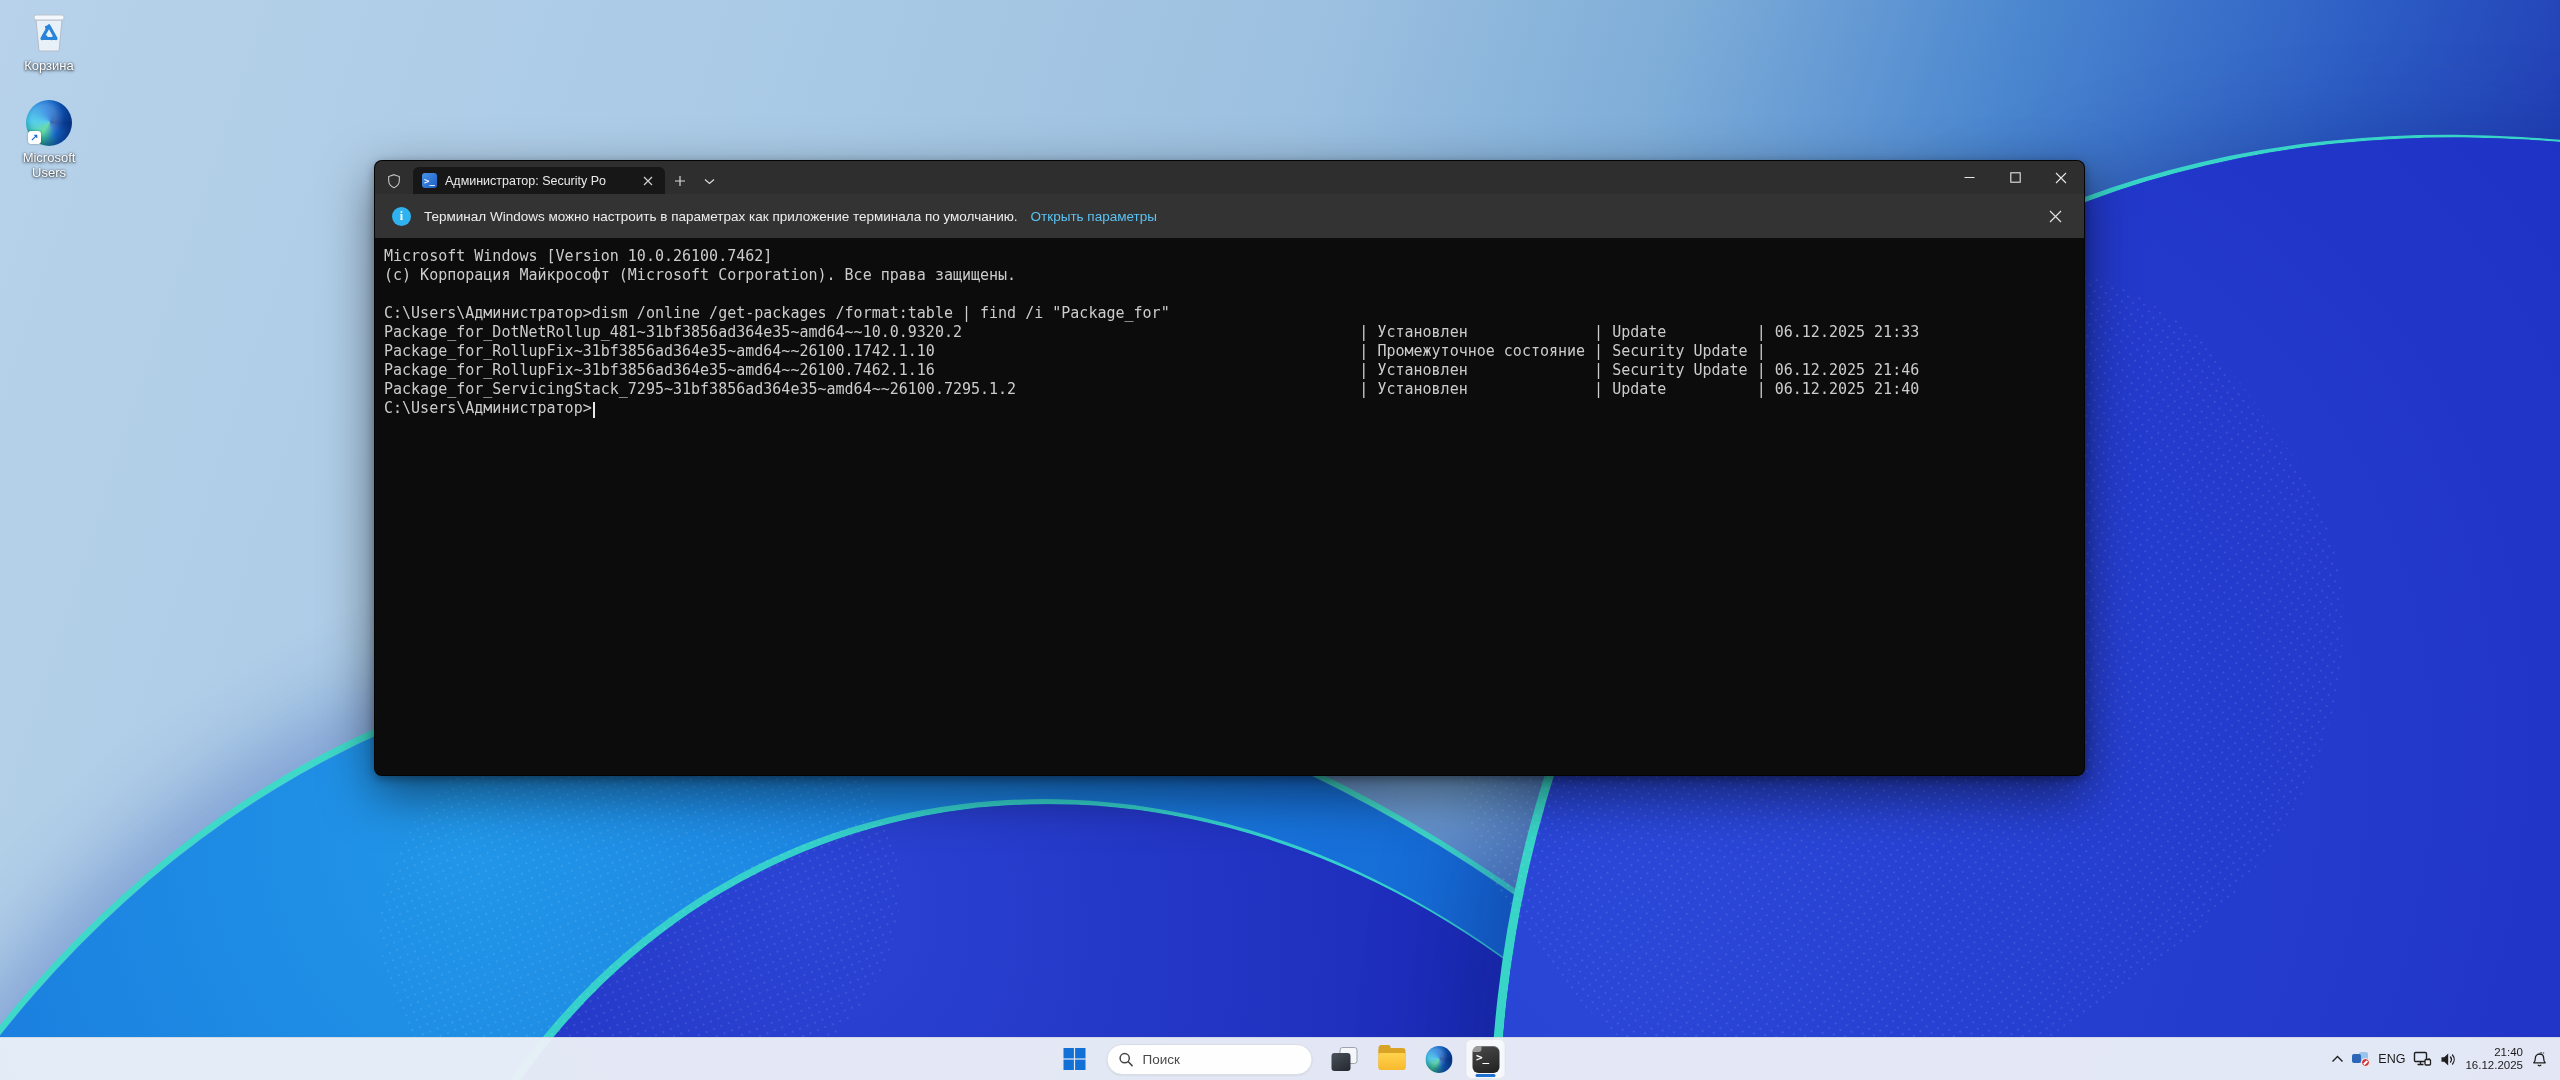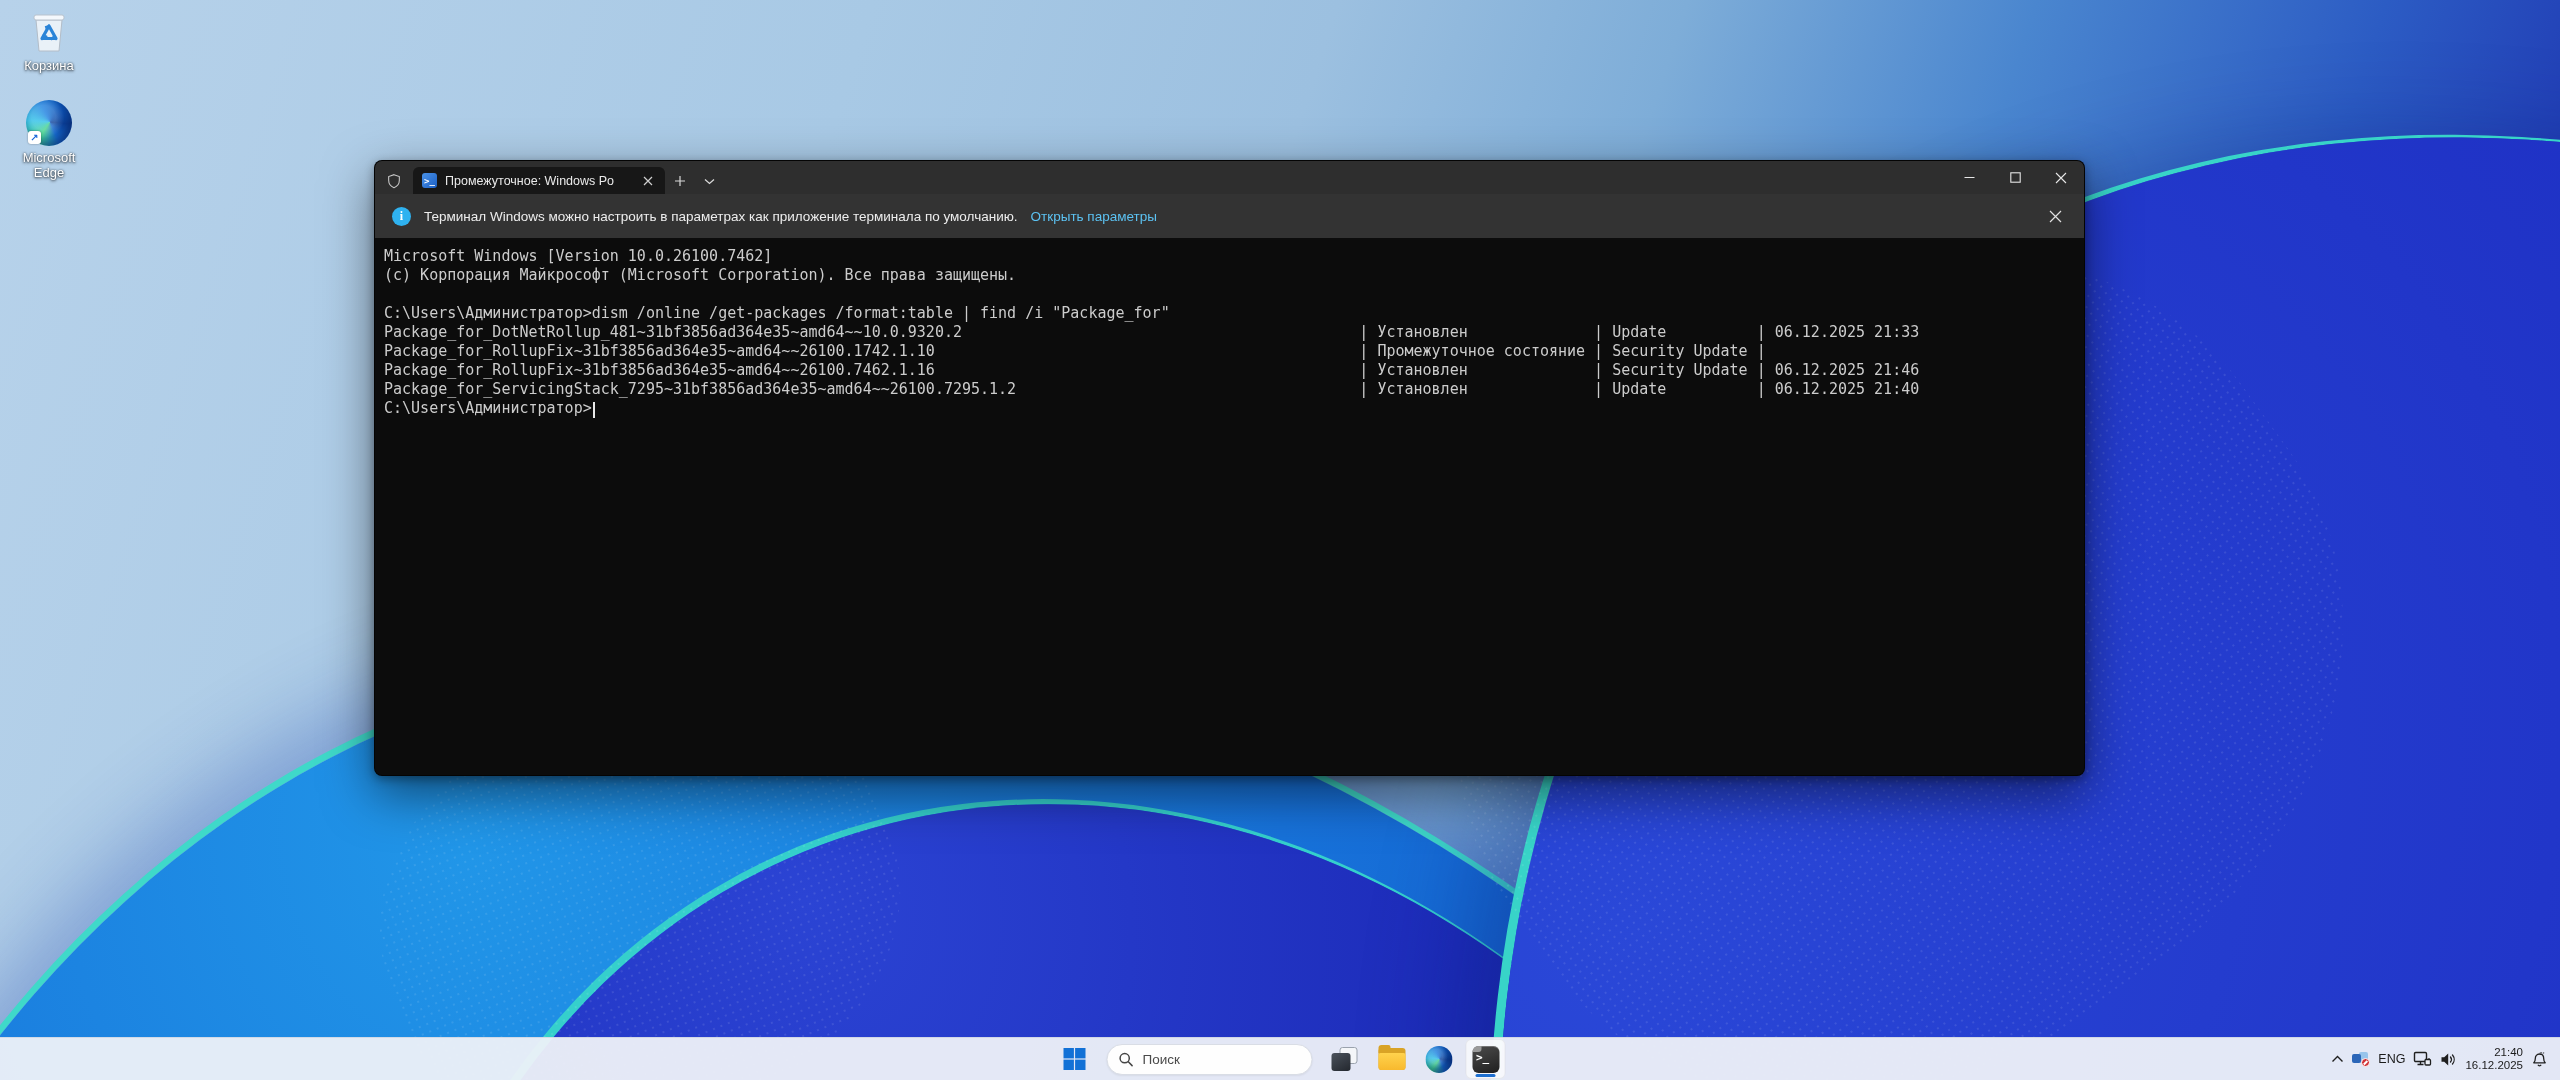--- a/index.html
+++ b/index.html
@@ -146,33 +146,33 @@
       </svg>
     </span>
     <span>Корзина</span>
   </div>
 
   <div class="dicon" style="left:6px; top:100px;">
     <span class="art" style="position:relative; display:block; width:46px; height:46px;">
       <span class="edge-ball" style="display:block; width:46px; height:46px;"></span>
       <span class="sc-badge">↗</span>
     </span>
-    <span>Microsoft Edge</span>
+    <span>Microsoft Users</span>
   </div>
 
   <div class="twin">
     <div class="titlebar">
       <div class="shield-wrap">
         <svg class="glyph" width="16" height="16" viewBox="0 0 24 24">
           <path d="M12 2.5 L20 5.4 V11 C20 16.5 16.4 20.4 12 22 C7.6 20.4 4 16.5 4 11 V5.4 Z" fill="none" stroke="#c9c9c9" stroke-width="1.6"></path>
         </svg>
       </div>
       <div class="tab">
         <span class="ps-ico">&gt;_</span>
-        <span class="tab-title">Промежуточное: Windows Po</span>
+        <span class="tab-title">Администратор: Security Po</span>
         <span class="tbtn tab-close">
           <svg class="glyph" width="10" height="10" viewBox="0 0 10 10">
               <path d="M1 1 L9 9 M9 1 L1 9" stroke="#cfcfcf" stroke-width="1.2"></path>
             </svg>
         </span>
       </div>
       <span class="tbtn newtab">
         <svg class="glyph" width="12" height="12" viewBox="0 0 12 12">
             <path d="M6 1 V11 M1 6 H11" stroke="#d8d8d8" stroke-width="1.2"></path>
           </svg>

